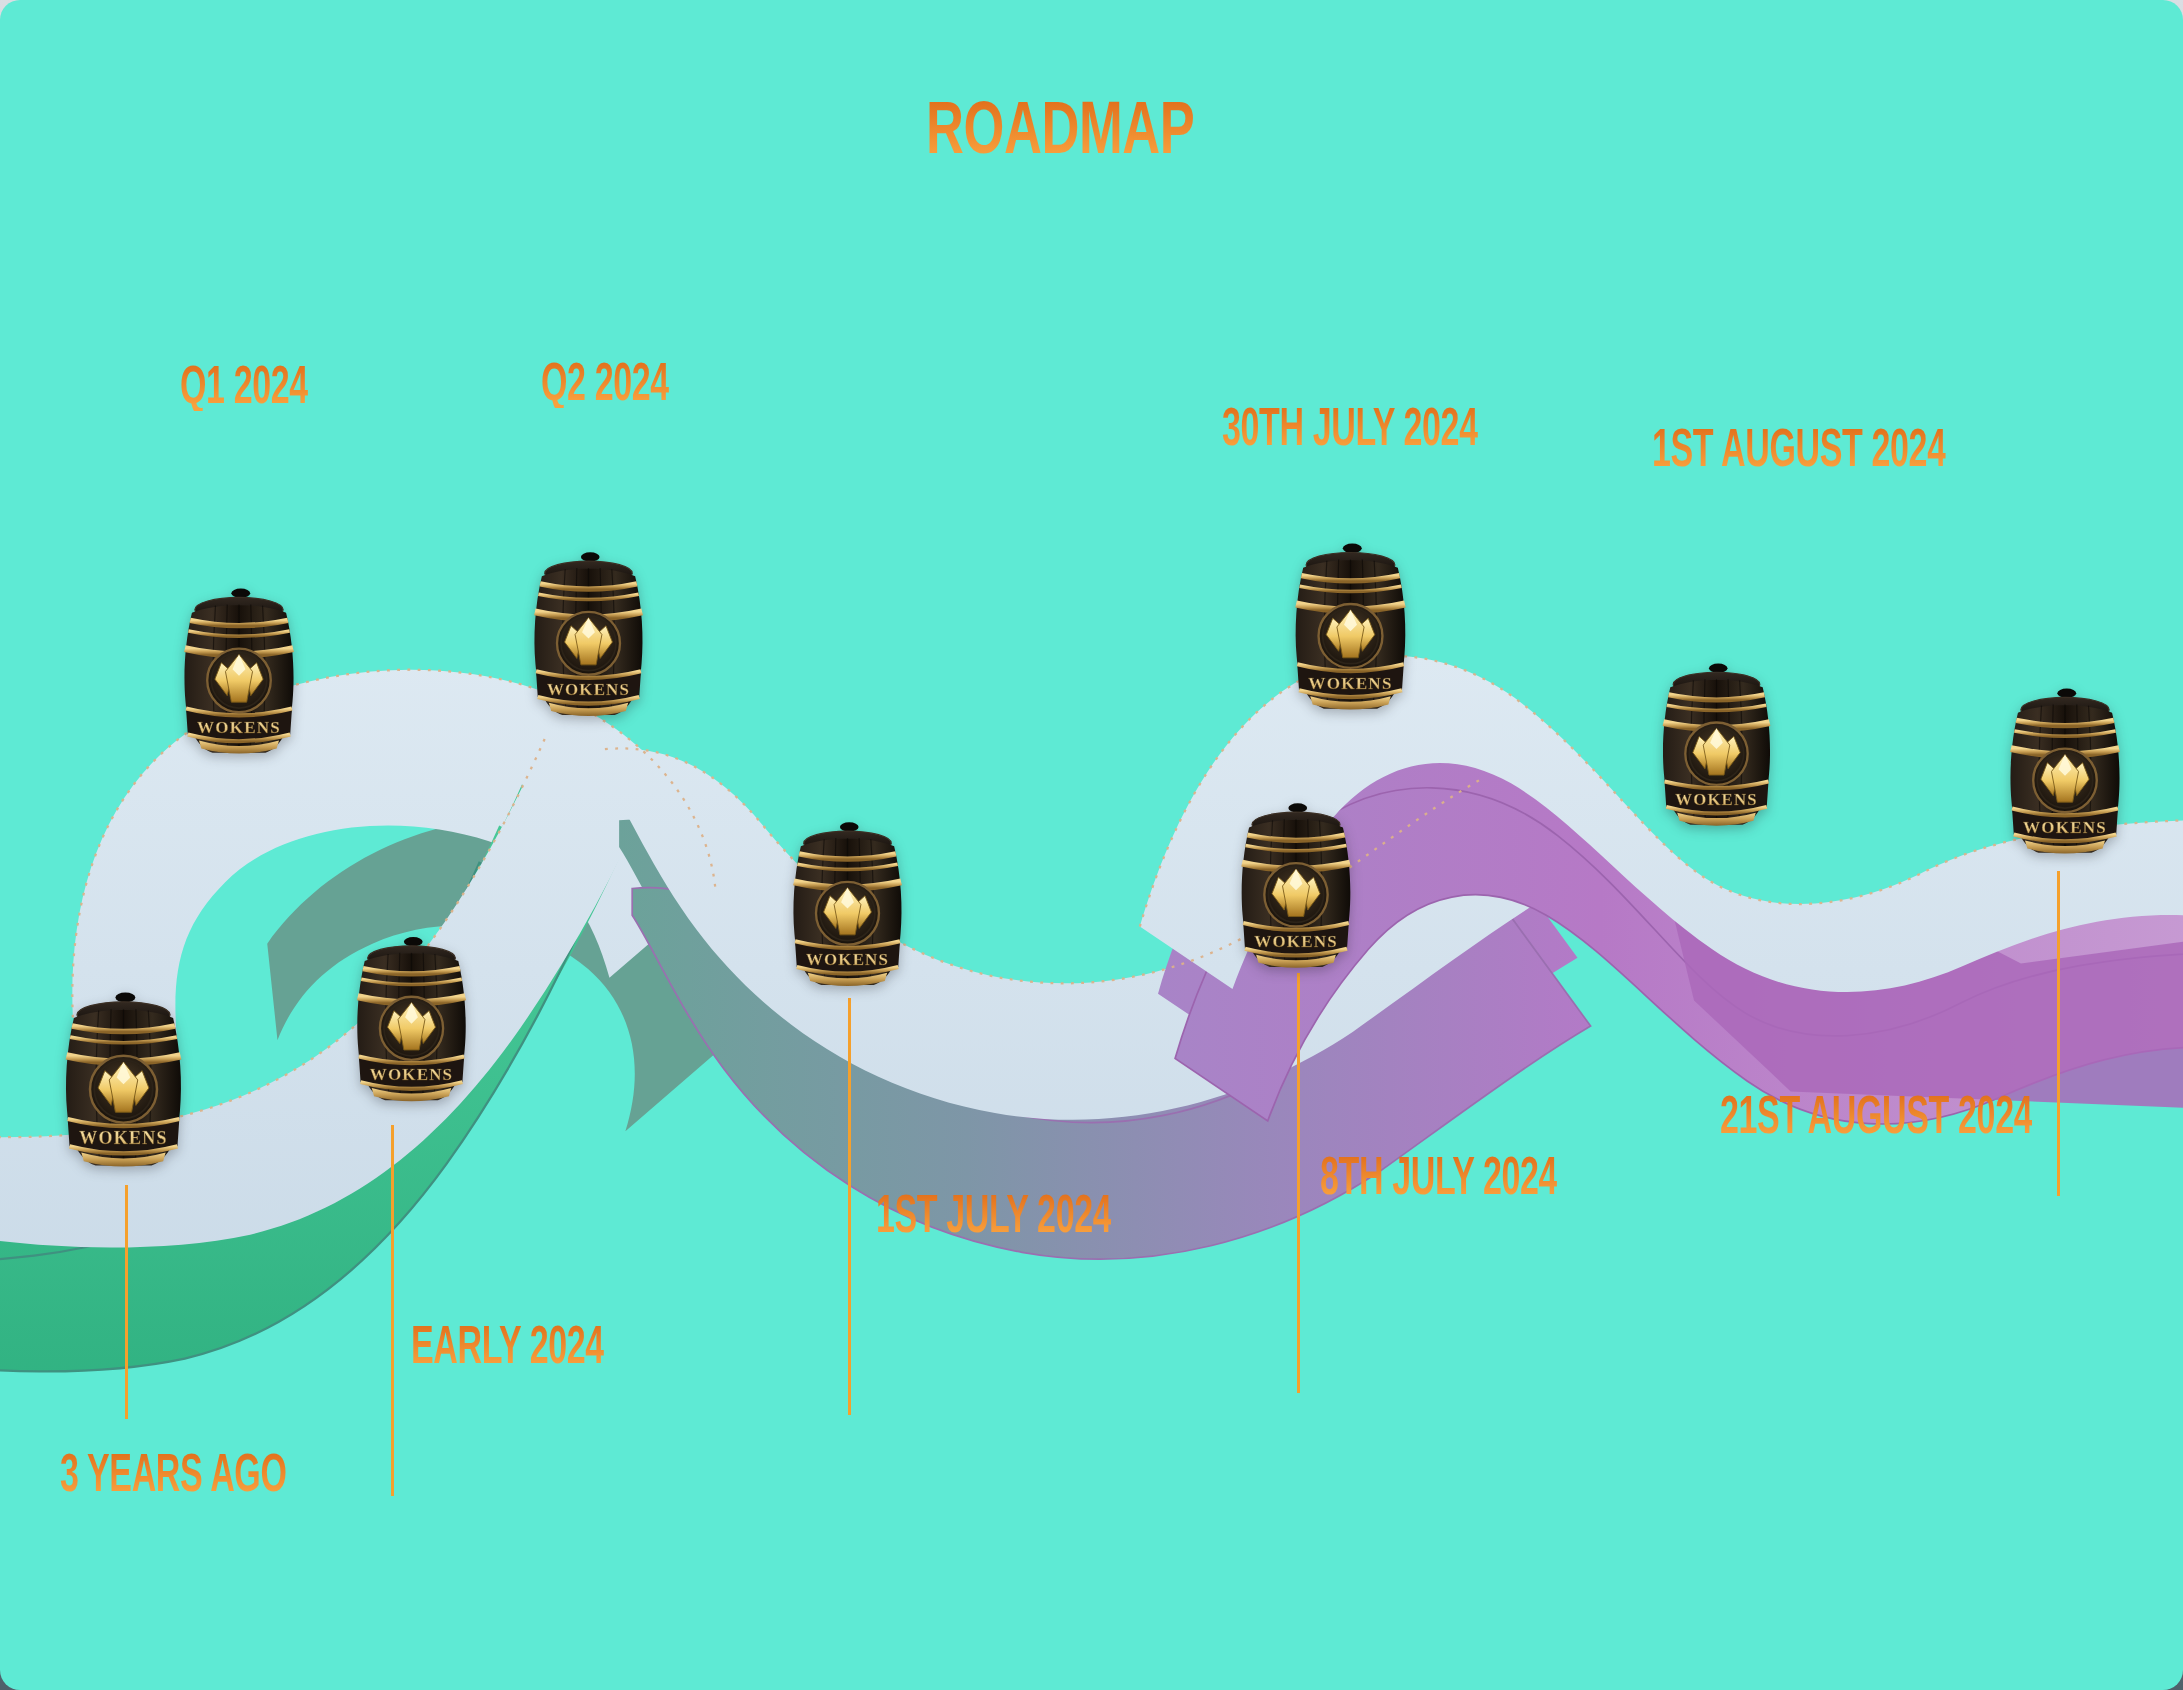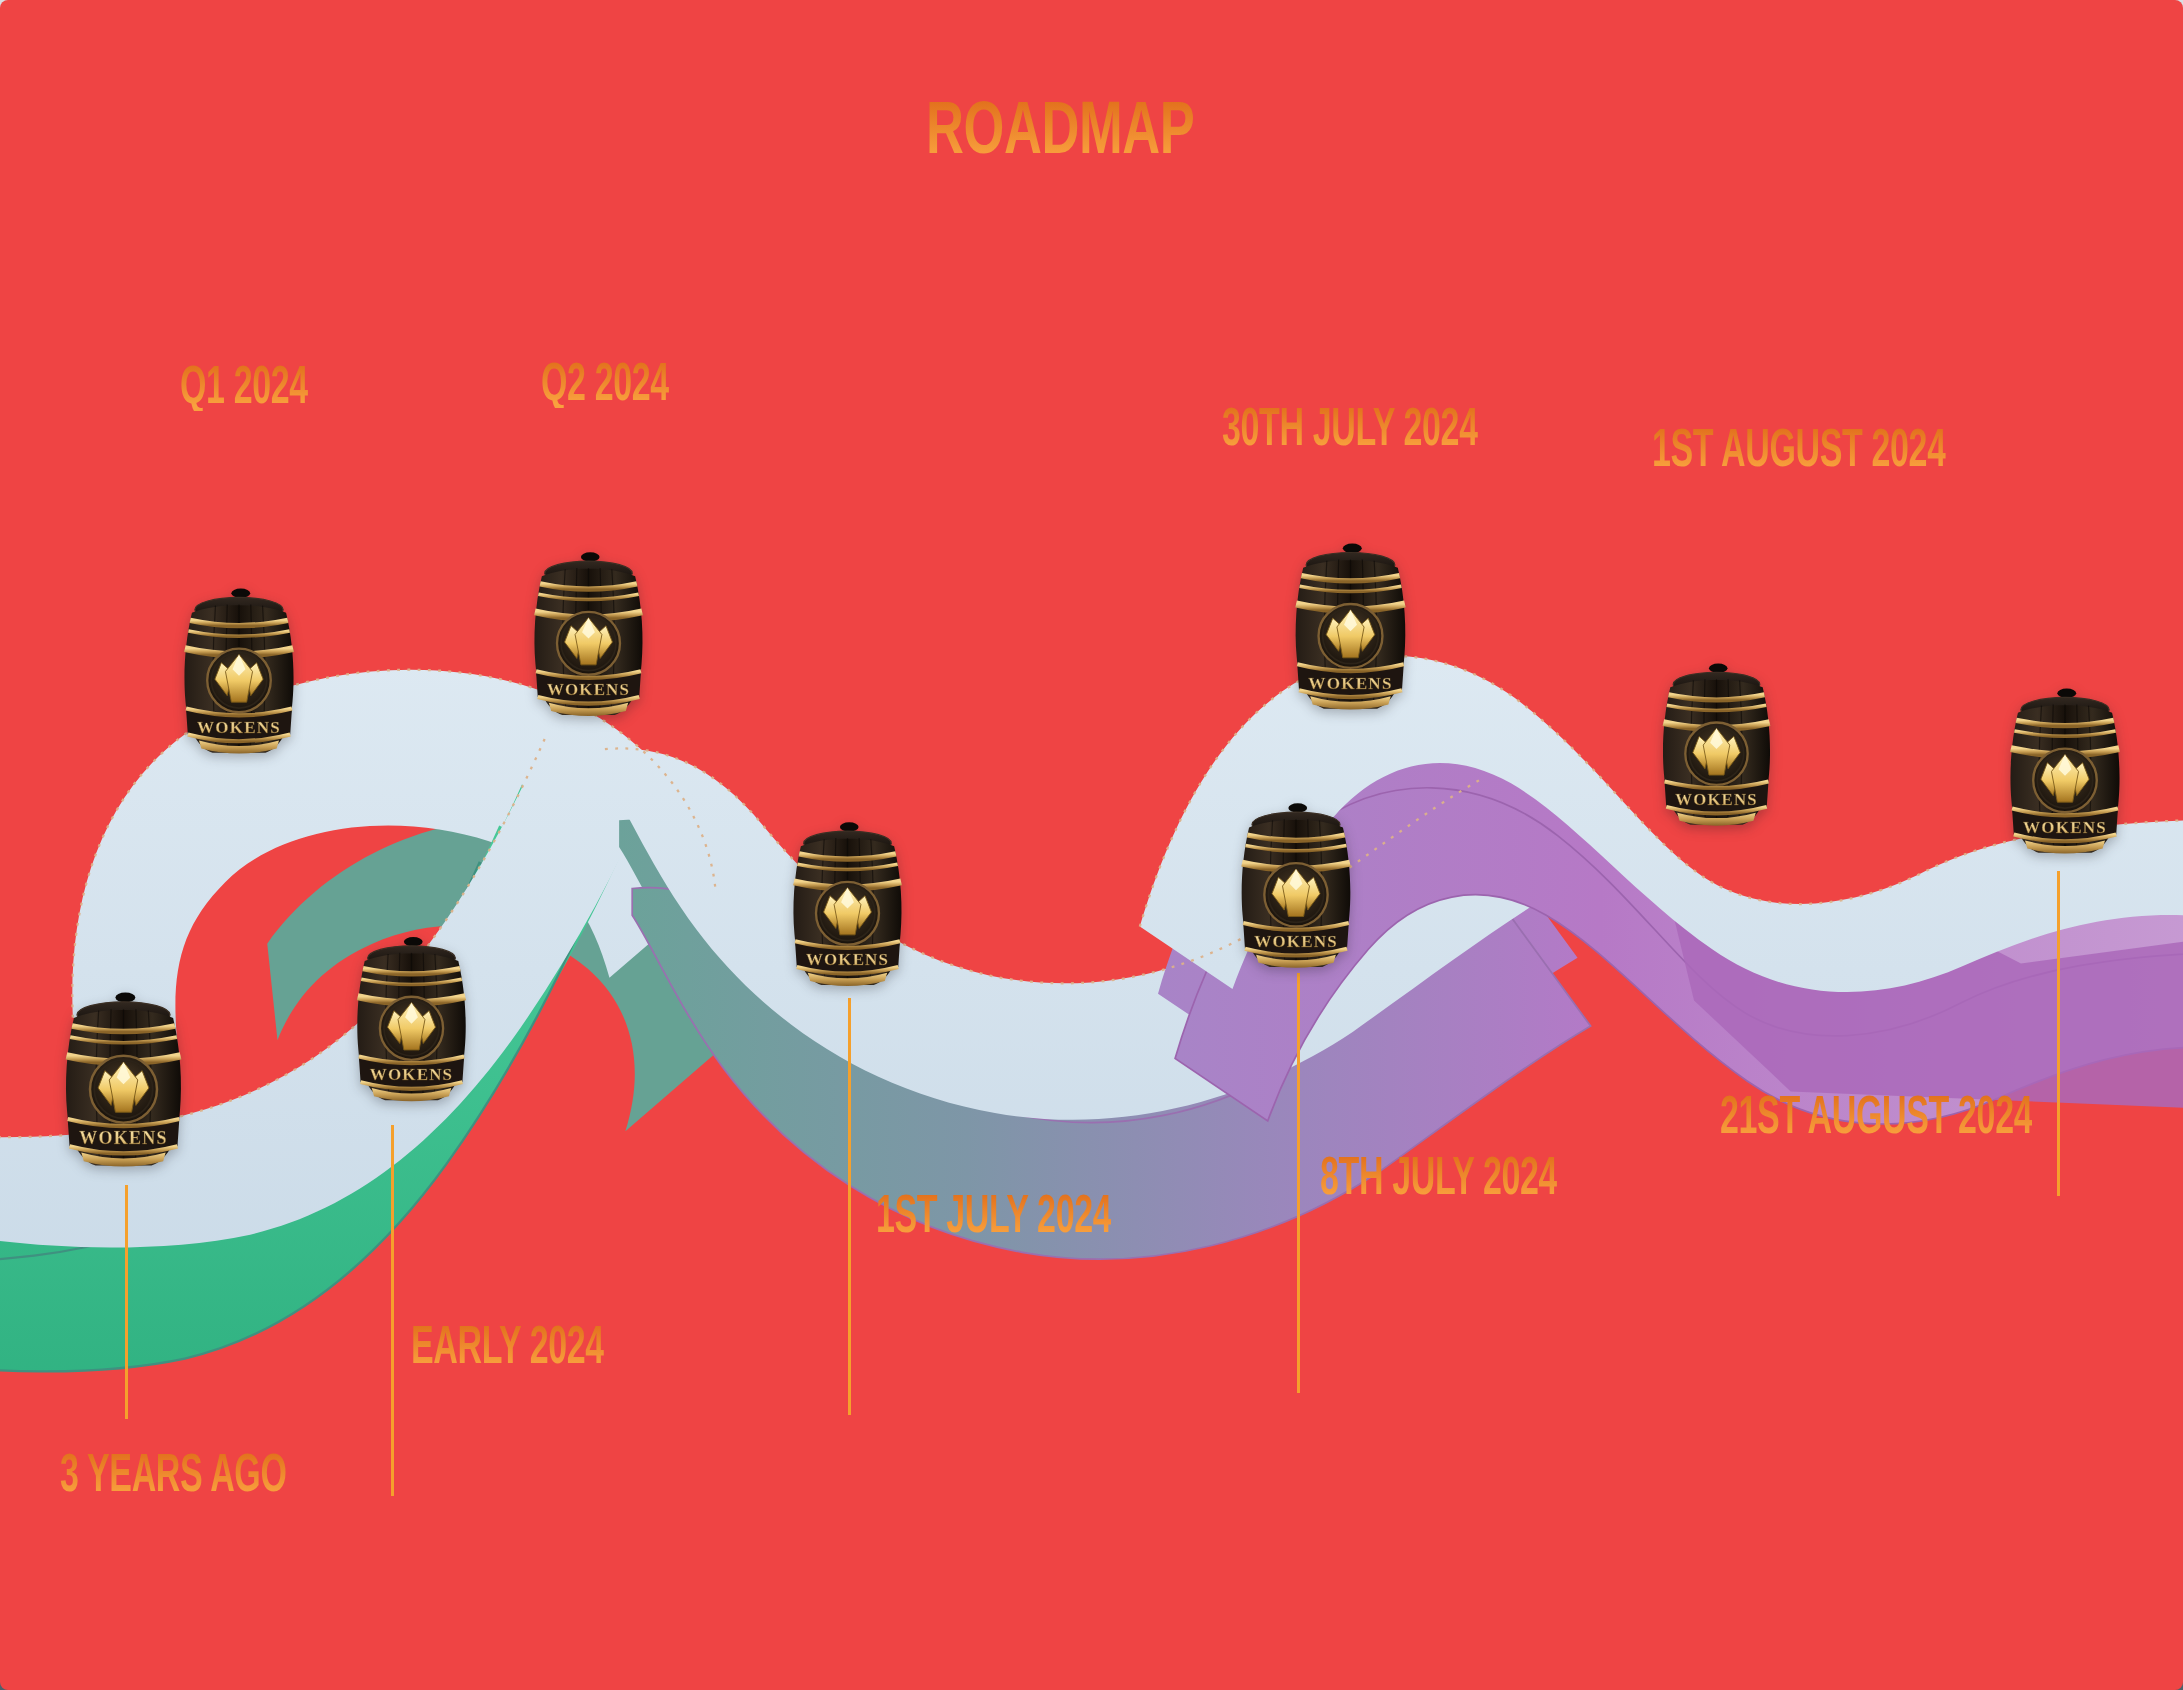--- a/index.html
+++ b/index.html
@@ -4,22 +4,22 @@
 <style>
   html,body{margin:0;padding:0;}
   body{
     width:2183px;height:1690px;
     background:linear-gradient(180deg,#d9dee3 0%,#9aa9b4 55%,#4e616b 100%);
     font-family:"Liberation Sans",sans-serif;
     position:relative;overflow:hidden;
   }
   .card{
     position:absolute;inset:0;
-    background:#ef4444;
-    border-radius:8px;
+    background:#5eead4;
+    border-radius:20px;
     overflow:hidden;
   }
   .road-svg{position:absolute;left:0;top:0;width:2183px;height:1690px;}
   
   .mlabel{
     position:absolute;
     font-weight:700;
     font-size:54px;
     line-height:1;
     letter-spacing:-0.6px;

